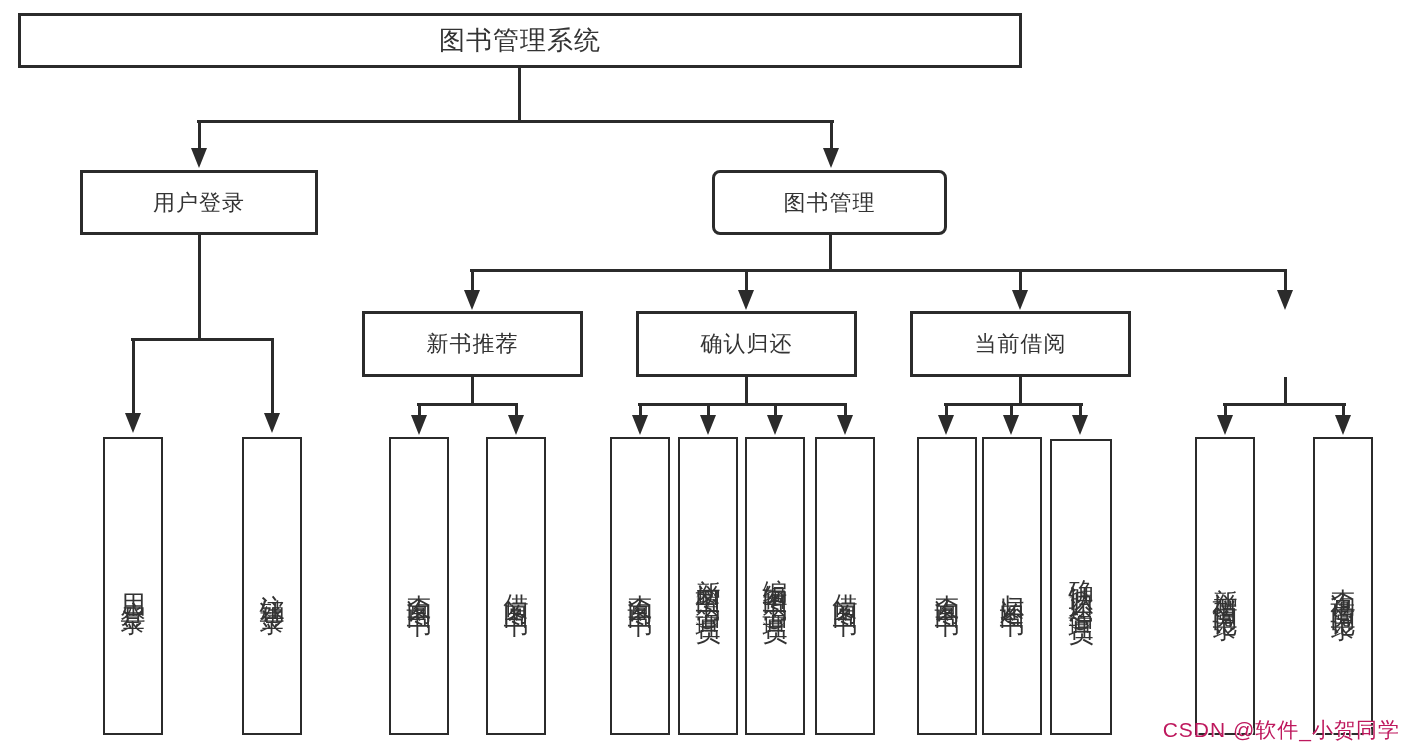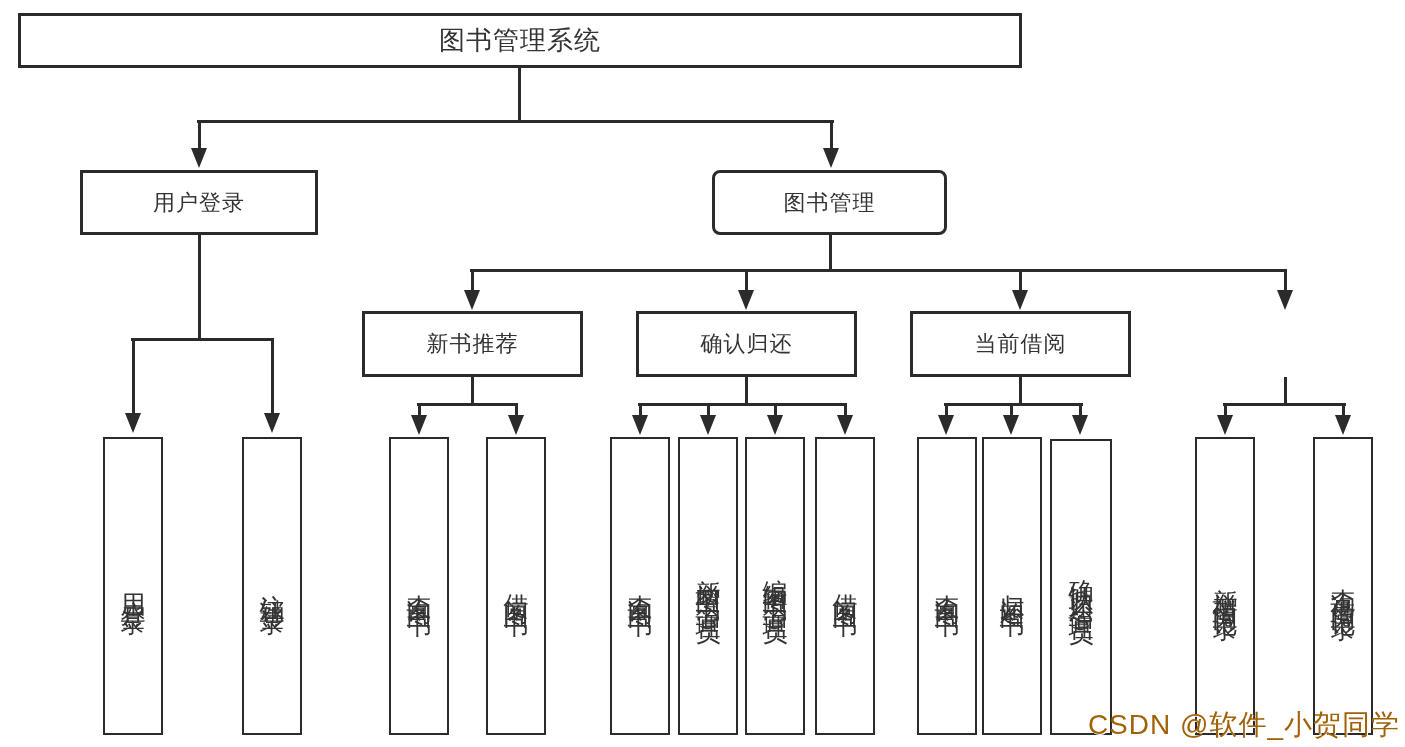--- a/index.html
+++ b/index.html
@@ -35,22 +35,22 @@
   .hl{position:absolute;height:3px;background:#2b2b2b;}
   .arr{
     position:absolute;width:0;height:0;
     border-left:8px solid transparent;
     border-right:8px solid transparent;
     border-top:20px solid #2b2b2b;
   }
   #watermark{
     position:absolute;
     right:5px;bottom:3px;
-    font-size:28px;
-    color:#a16207;
+    font-size:21px;
+    color:#be185d;
     letter-spacing:1px;
     text-shadow:1px 1px 0 #ffffff;
     white-space:nowrap;
   }
 </style>
 </head>
 <body>
 
 <div id="canvas">
 

